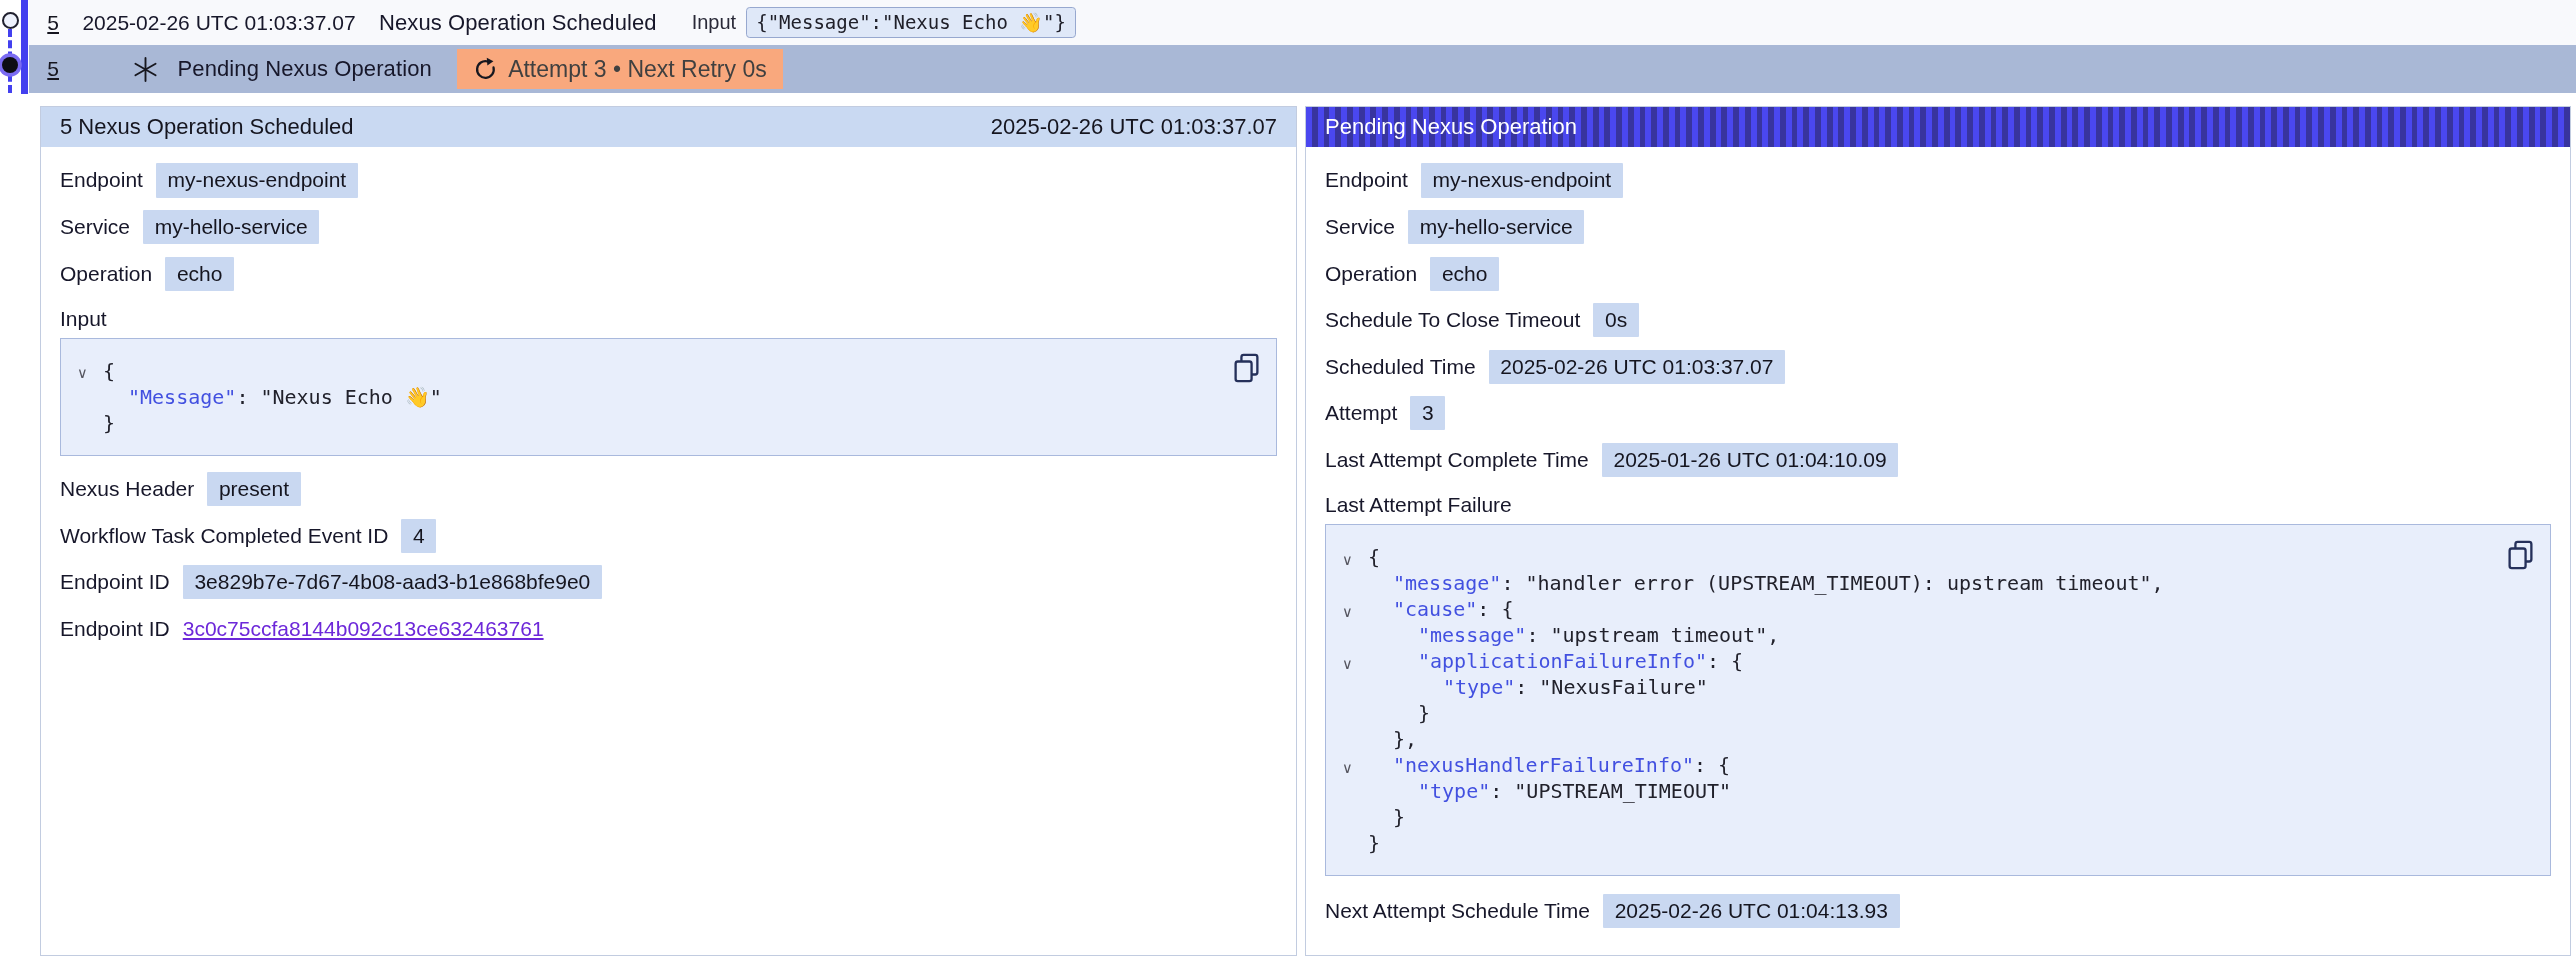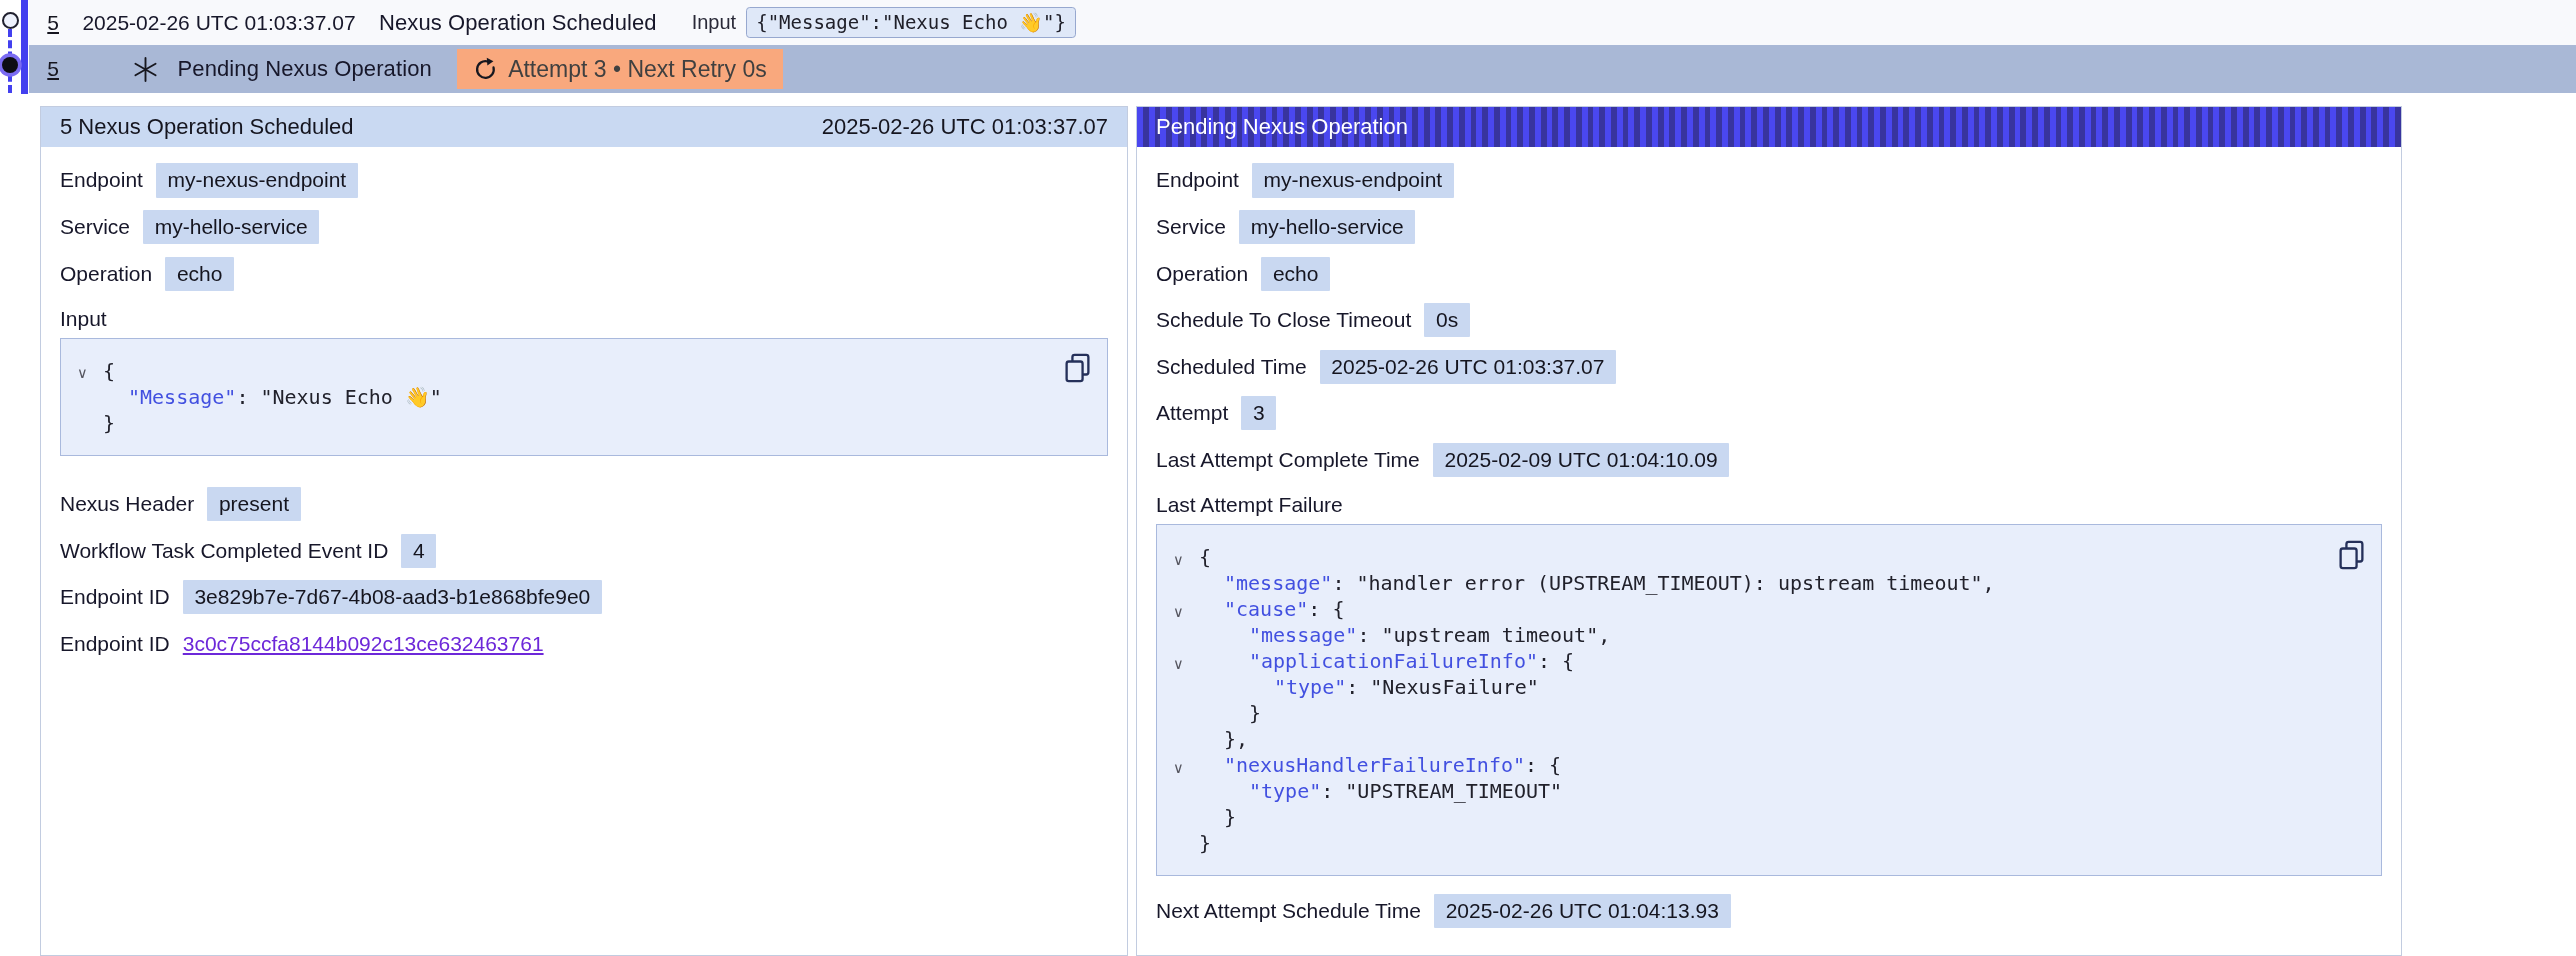--- a/index.html
+++ b/index.html
@@ -32,21 +32,21 @@
   .evt-input-chip { margin-left:10.3px; font-family:"DejaVu Sans Mono", monospace; font-size:19px;
       background:#dfe8f8; border:1.5px solid #97a8cf; border-radius:3.7px; padding:2.9px 8.8px; color:#20202a; }
   .spinner { margin-left:72px; display:inline-flex; }
   .row2 .evt-title { margin-left:17.6px; }
   .retry-badge { margin-left:25px; display:inline-flex; align-items:center; gap:10.3px;
       background:#f9a87d; color:#404040; padding:6.6px 16px; font-size:23px; font-weight:500; }
 
   
   .panels { position:absolute; left:40px; top:106px; display:flex; gap:8px; height:850px; }
   .panel { border:1.5px solid #c2cce0; background:#ffffff; height:100%; overflow:hidden; }
-  .panel.left  { width:1088px; }
+  .panel.left  { width:1257px; }
   .panel.right { width:1266px; }
   .hdr { height:40px; display:flex; align-items:center; justify-content:space-between;
          padding:0 19px; font-size:22px; }
   .hdr-left  { background:#c9d9f2; color:#15151f; }
   .hdr-right { background:repeating-linear-gradient(90deg,#4a47ef 0px,#4a47ef 5.9px,#38349e 5.9px,#38349e 11.7px);
                color:#ffffff; font-weight:500; }
 
   .fields { padding:4px 19px 0 19px; }
   .frow { display:flex; align-items:center; gap:13px; min-height:34px; margin:12.4px 0; }
   .flabel { white-space:nowrap; }
@@ -138,21 +138,21 @@
           <div class="cl ind1"><span class="json-key">"Message"</span><span>: "Nexus Echo 👋"</span></div>
           <div class="cl ind0"><span>}</span></div>
           <button class="copy-btn">
             <svg width="29" height="32" viewBox="0 0 20 22">
               <rect x="6.5" y="2" width="11" height="13.5" rx="1.5" fill="none" stroke="#25305a" stroke-width="1.6"></rect>
               <rect x="2.5" y="6.5" width="11" height="13.5" rx="1.5" fill="#e8eefb" stroke="#25305a" stroke-width="1.6"></rect>
             </svg>
           </button>
         </div>
 
-        <div class="frow" style="margin-top:31px;">
+        <div class="frow" style="margin-top:16px;">
           <span class="flabel">Nexus Header</span>
           <span class="chip">present</span>
         </div>
         <div class="frow">
           <span class="flabel">Workflow Task Completed Event ID</span>
           <span class="chip">4</span>
         </div>
         <div class="frow">
           <span class="flabel">Endpoint ID</span>
           <span class="chip">3e829b7e-7d67-4b08-aad3-b1e868bfe9e0</span>
@@ -190,21 +190,21 @@
         <div class="frow">
           <span class="flabel">Scheduled Time</span>
           <span class="chip">2025-02-26 UTC 01:03:37.07</span>
         </div>
         <div class="frow">
           <span class="flabel">Attempt</span>
           <span class="chip">3</span>
         </div>
         <div class="frow">
           <span class="flabel">Last Attempt Complete Time</span>
-          <span class="chip">2025-02-09 UTC 01:04:10.09</span>
+          <span class="chip">2025-01-26 UTC 01:04:10.09</span>
         </div>
 
         <div class="block-label">Last Attempt Failure</div>
         <div class="codeblock" style="min-height:346px;">
           <div class="cl ind0"><span class="chev">∨</span><span>{</span></div>
           <div class="cl ind1"><span class="json-key">"message"</span><span>: "handler error (UPSTREAM_TIMEOUT): upstream timeout",</span></div>
           <div class="cl ind1"><span class="chev" style="left:-26px;">∨</span><span class="json-key">"cause"</span><span>: {</span></div>
           <div class="cl ind2"><span class="json-key">"message"</span><span>: "upstream timeout",</span></div>
           <div class="cl ind2"><span class="chev" style="left:-26px;">∨</span><span class="json-key">"applicationFailureInfo"</span><span>: {</span></div>
           <div class="cl ind3"><span class="json-key">"type"</span><span>: "NexusFailure"</span></div>

